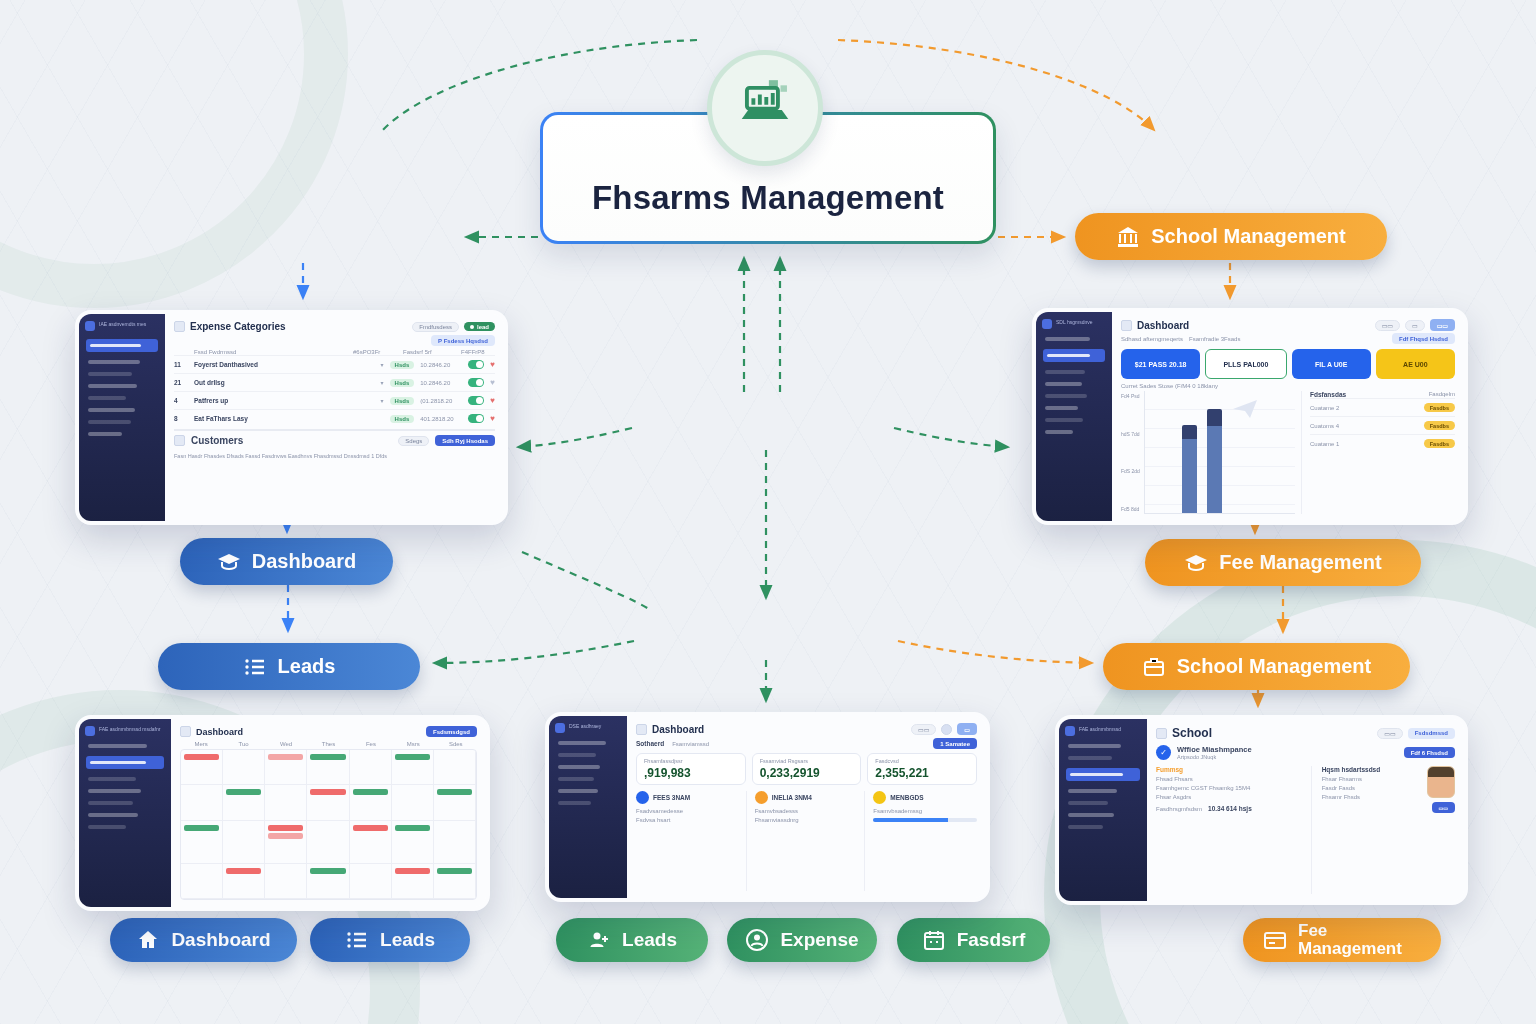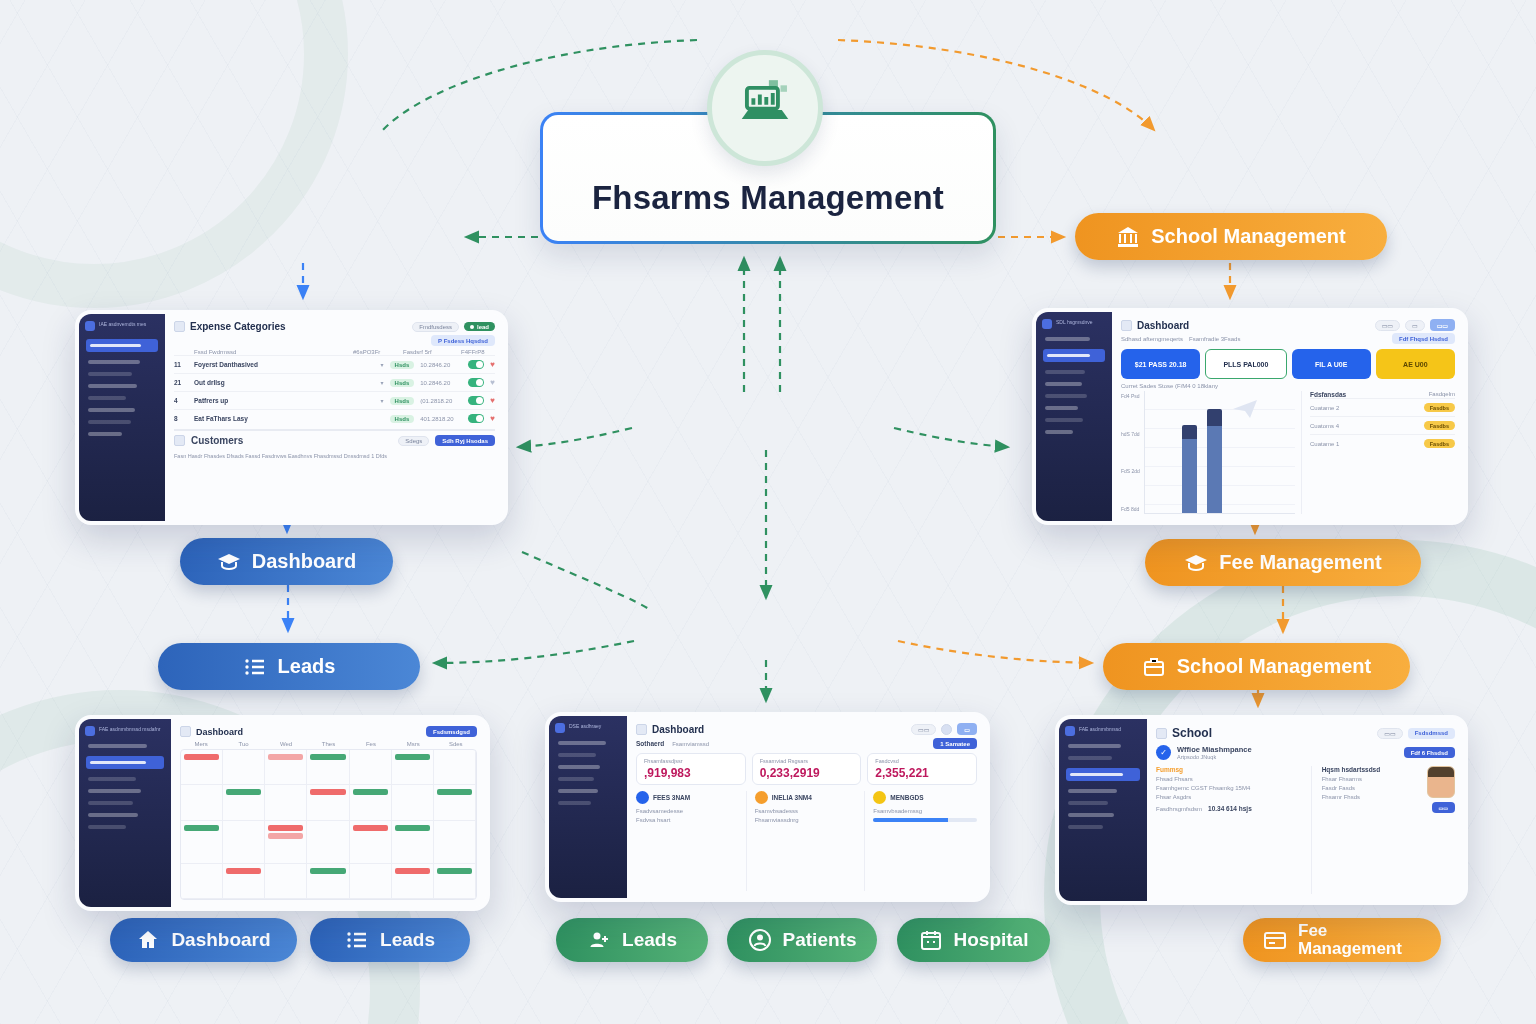--- a/index.html
+++ b/index.html
@@ -90,21 +90,21 @@
   
   .calgrid{display:grid;grid-template-columns:repeat(7,1fr);border:1px solid #e6e9f2;border-radius:4px;overflow:hidden;flex:1;}
   .cell{border-right:1px solid #eceef5;border-bottom:1px solid #eceef5;position:relative;padding:2px;}
   .chip{height:6px;border-radius:2px;margin:2px 1px;}
   .chip.r{background:#ef6b6b;}
   .chip.g{background:#46a876;}
   .chip.rl{background:#f3a6a6;}
 
   
   .statcard{flex:1;border:1px solid #e4e8f2;border-radius:6px;background:#fff;padding:4px 7px;box-sizing:border-box;}
-  .statval{font-size:12px;font-weight:800;color:#be185d;margin-top:2px;}
+  .statval{font-size:12px;font-weight:800;color:#14532d;margin-top:2px;}
   .colicon{width:13px;height:13px;border-radius:50%;flex:0 0 auto;}
   .pbar{height:4px;border-radius:2px;background:#e2e8f4;overflow:hidden;margin-top:4px;}
   .pbar i{display:block;height:100%;width:72%;background:#3b82f6;}
 
   .avatar{width:26px;height:30px;border-radius:6px;background:linear-gradient(180deg,#53412e 0 34%,#eab58d 34%);border:1px solid #e2c49e;}
 </style>
 </head>
 <body>
 
 <div class="stage">
@@ -253,32 +253,32 @@
   </div>
 
   <div class="pill green small" style="left:727px;top:918px;width:150px;">
     <span class="picon">
       <svg viewBox="0 0 24 24">
           <circle cx="12" cy="12" r="10" fill="none" stroke="#fff" stroke-width="2"></circle>
           <circle cx="12" cy="9.5" r="3" fill="#fff"></circle>
           <path d="M6.5 18c1.2-3.4 9.8-3.4 11 0" stroke="#fff" stroke-width="2" fill="none"></path>
         </svg>
     </span>
-    <span>Patients</span>
+    <span>Expense</span>
   </div>
 
   <div class="pill green small" style="left:897px;top:918px;width:153px;">
     <span class="picon">
       <svg viewBox="0 0 24 24">
           <rect x="3" y="5" width="18" height="16" rx="2" fill="none" stroke="#fff" stroke-width="2"></rect>
           <path d="M3 9h18M8 3v4M16 3v4" stroke="#fff" stroke-width="2"></path>
           <path d="M8 14h2M14 14h2" stroke="#fff" stroke-width="2"></path>
         </svg>
     </span>
-    <span>Hospital</span>
+    <span>Fasdsrf</span>
   </div>
 
 
   <div class="pill orange small" style="left:1243px;top:918px;width:198px;">
     <span class="picon">
       <svg viewBox="0 0 24 24">
           <rect x="2" y="5" width="20" height="15" rx="2" fill="none" stroke="#fff" stroke-width="2"></rect>
           <path d="M2 10h20M6 15h6" stroke="#fff" stroke-width="2"></path>
         </svg>
     </span>

